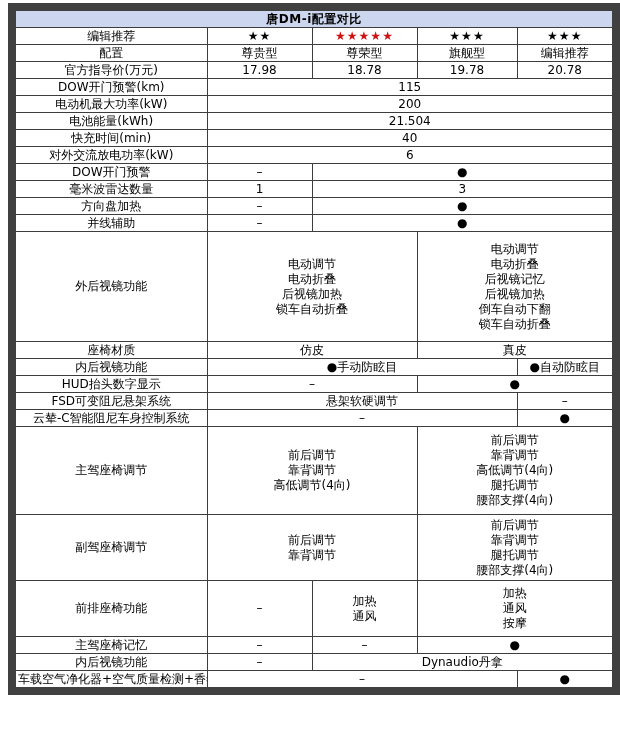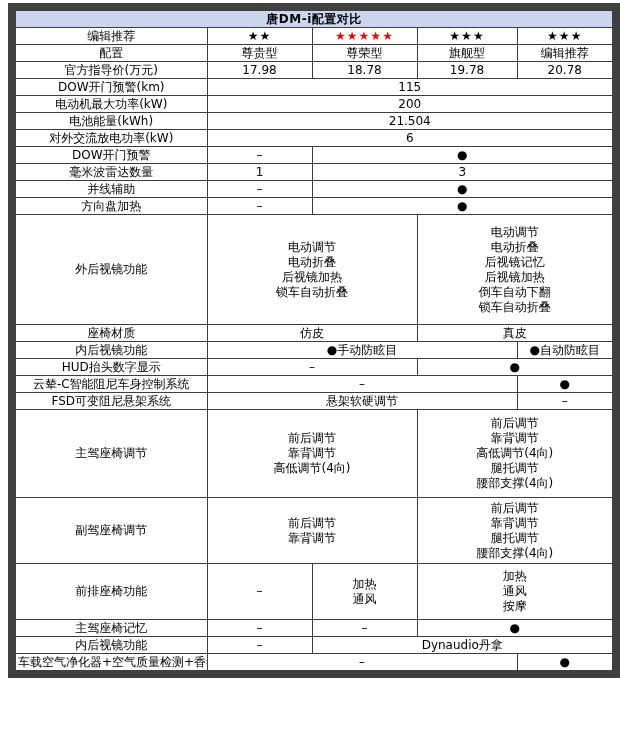--- a/index.html
+++ b/index.html
@@ -85,40 +85,44 @@
         </tr>
         <tr>
           <td class="lbl">电动机最大功率(kW)</td>
           <td colspan="4">200</td>
         </tr>
         <tr>
           <td class="lbl">电池能量(kWh)</td>
           <td colspan="4">21.504</td>
         </tr>
         <tr>
+          <td class="lbl">快充时间(min)</td>
+          <td colspan="4">40</td>
+        </tr>
+        <tr>
           <td class="lbl">对外交流放电功率(kW)</td>
           <td colspan="4">6</td>
         </tr>
         <tr>
           <td class="lbl">DOW开门预警</td>
           <td>–</td>
           <td colspan="3" class="dot">●</td>
         </tr>
         <tr>
           <td class="lbl">毫米波雷达数量</td>
           <td>1</td>
           <td colspan="3">3</td>
         </tr>
         <tr>
+          <td class="lbl">方向盘加热</td>
+          <td>–</td>
+          <td colspan="3" class="dot">●</td>
+        </tr>
+        <tr>
           <td class="lbl">并线辅助</td>
-          <td>–</td>
-          <td colspan="3" class="dot">●</td>
-        </tr>
-        <tr>
-          <td class="lbl">方向盘加热</td>
           <td>–</td>
           <td colspan="3" class="dot">●</td>
         </tr>
         <tr style="height: 110px;">
           <td class="lbl">外后视镜功能</td>
           <td colspan="2" class="multi">
             <div>电动调节</div>
             <div>电动折叠</div>
             <div>后视镜加热</div>
             <div>锁车自动折叠</div>
@@ -141,28 +145,28 @@
           <td class="lbl">内后视镜功能</td>
           <td colspan="3">●手动防眩目</td>
           <td>●自动防眩目</td>
         </tr>
         <tr>
           <td class="lbl">HUD抬头数字显示</td>
           <td colspan="2">–</td>
           <td colspan="2" class="dot">●</td>
         </tr>
         <tr>
+          <td class="lbl">FSD可变阻尼悬架系统</td>
+          <td colspan="3">悬架软硬调节</td>
+          <td>–</td>
+        </tr>
+        <tr>
           <td class="lbl">云辇-C智能阻尼车身控制系统</td>
           <td colspan="3">–</td>
           <td class="dot left">●</td>
-        </tr>
-        <tr>
-          <td class="lbl">FSD可变阻尼悬架系统</td>
-          <td colspan="3">悬架软硬调节</td>
-          <td>–</td>
         </tr>
         <tr style="height: 88px;">
           <td class="lbl">主驾座椅调节</td>
           <td colspan="2" class="multi">
             <div>前后调节</div>
             <div>靠背调节</div>
             <div>高低调节(4向)</div>
           </td>
           <td colspan="2" class="multi">
             <div>前后调节</div>

